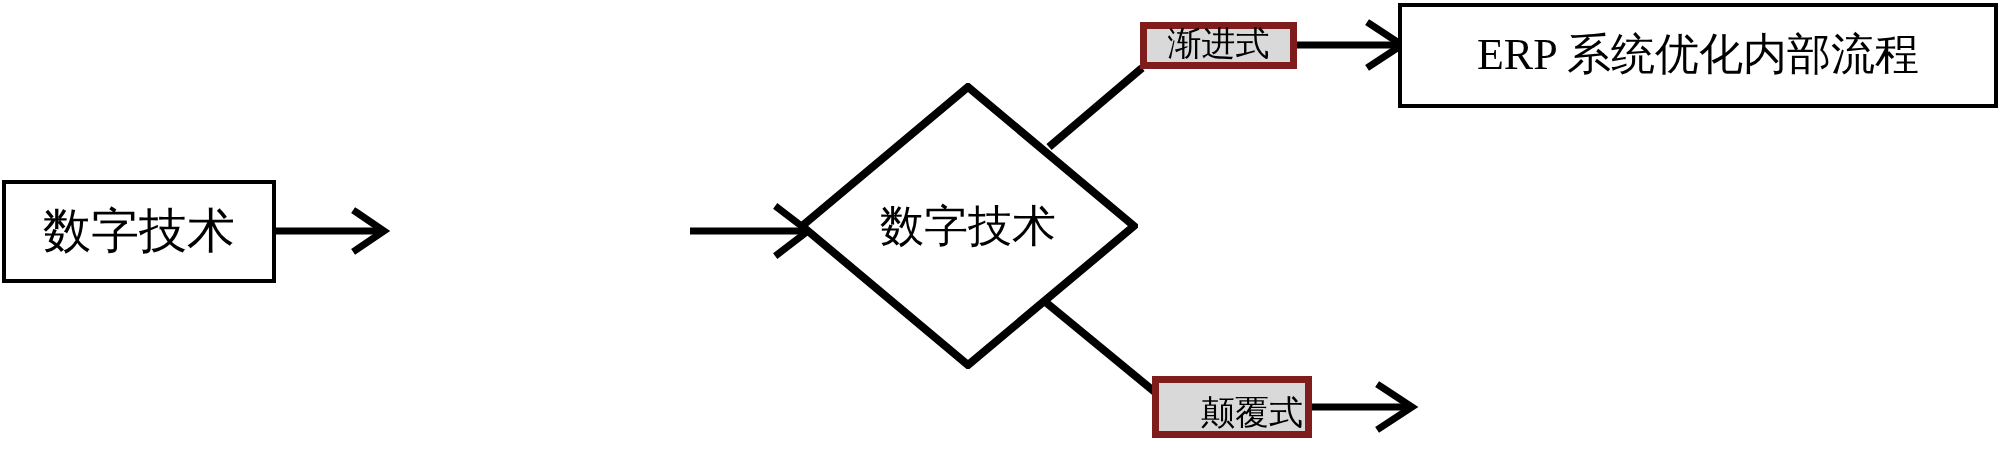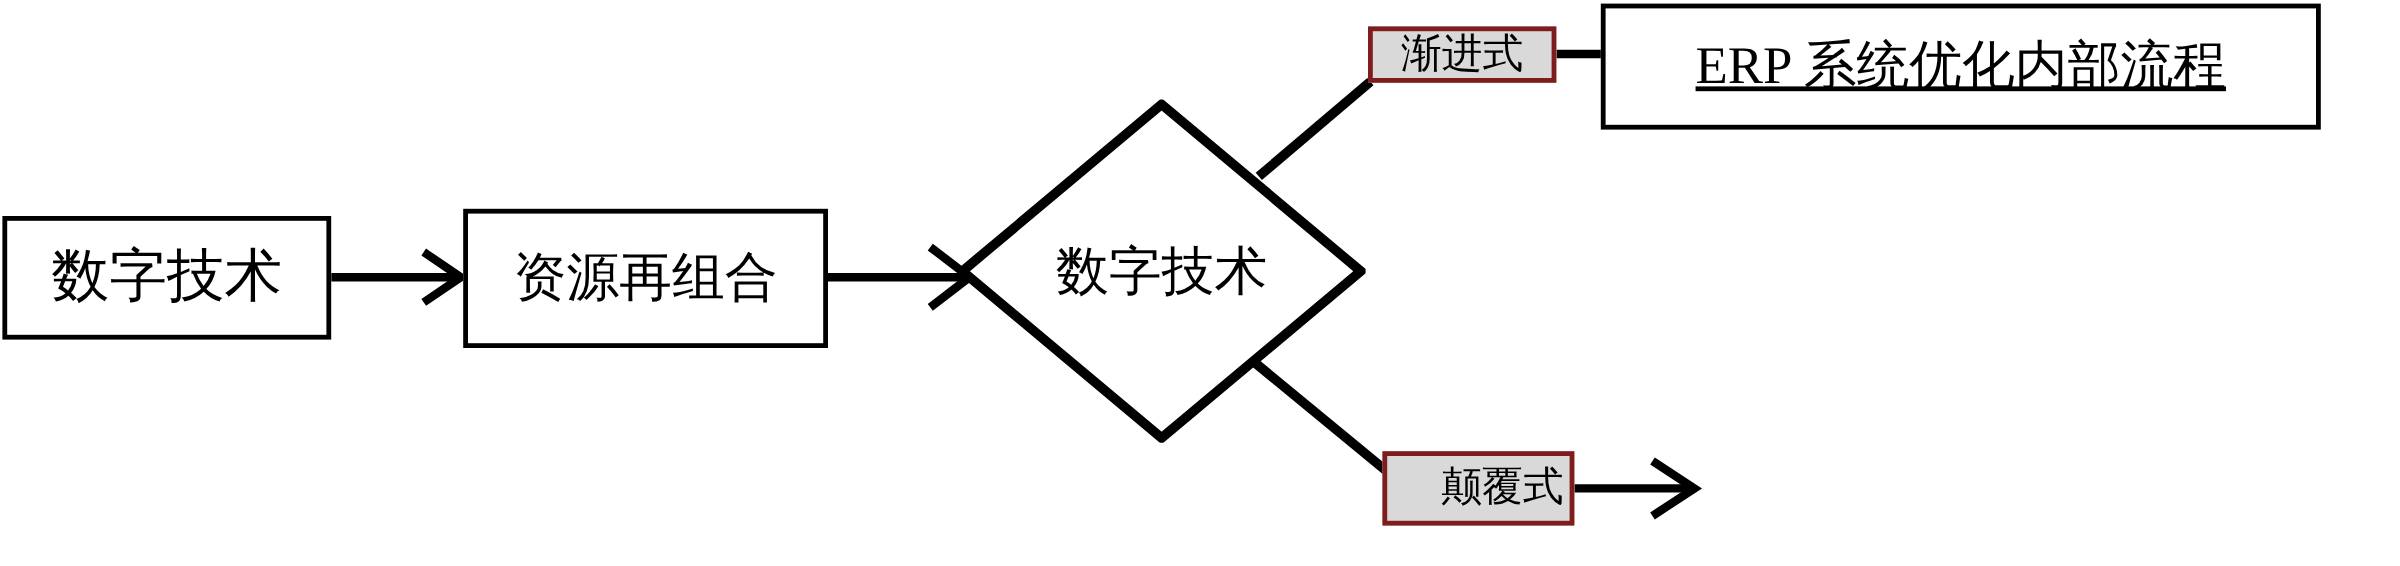--- a/index.html
+++ b/index.html
@@ -31,22 +31,23 @@
     justify-content: center;
     text-align: center;
     color: #000000;
     line-height: 1.1;
   }
   .proc {
     border: 4px solid #000000;
     background: #ffffff;
   }
   .edge-label {
-    border: 4px solid #7f1d1d;
+    border: 7px solid #7f1d1d;
     background: #d9d9d9;
+    align-items: flex-end;
   }
   .diamond-wrap {
     position: absolute;
   }
   .diamond-wrap svg {
     position: absolute;
     left: 0;
     top: 0;
   }
   .diamond-text {
@@ -61,21 +62,21 @@
     color: #000000;
   }
 
   
   #node-digital-tech { left: 2px;   top: 180px; width: 274px; height: 103px; font-size: 48px; }
   #node-resource-recombination { left: 386px; top: 174px; width: 304px; height: 116px; font-size: 44px; }
   #wrap-change-type { left: 798px; top: 83px; width: 340px; height: 286px; }
   #wrap-change-type .diamond-text { font-size: 44px; }
   #label-incremental { left: 1140px; top: 22px; width: 157px; height: 47px; font-size: 34px; }
   #label-disruptive  { left: 1152px; top: 376px; width: 160px; height: 62px; font-size: 34px; padding-left: 40px; }
-  #node-erp { left: 1334px; top: 3px;   width: 600px; height: 105px; font-size: 44px; text-decoration: underline; }
+  #node-erp { left: 1398px; top: 3px;   width: 600px; height: 105px; font-size: 44px; }
   #node-livestream { left: 1408px; top: 368px; width: 590px; height: 100px; font-size: 44px; }
 </style>
 </head>
 <body>
 
 <div id="canvas">
 
   <svg class="edges" viewBox="0 0 2000 472">
 
     <g>
@@ -104,23 +105,20 @@
     <g>
       <line x1="1312" y1="407" x2="1410" y2="407" stroke="#000" stroke-width="7"></line>
       <polyline points="1380,386 1412,407 1380,428" fill="none" stroke="#000" stroke-width="7" stroke-linecap="square"></polyline>
     </g>
   </svg>
 
   <div class="node proc" id="node-digital-tech">
     <span>数字技术</span>
   </div>
 
-  <div class="node proc" id="node-resource-recombination">
-    <span>资源再组合</span>
-  </div>
 
   <div class="diamond-wrap" id="wrap-change-type">
     <svg width="340" height="286" viewBox="0 0 340 286">
       <polygon points="170,4 336,143 170,282 4,143" fill="#ffffff" stroke="#000000" stroke-width="8"></polygon>
     </svg>
     <div class="diamond-text">
       <span>数字技术</span>
     </div>
   </div>
 

